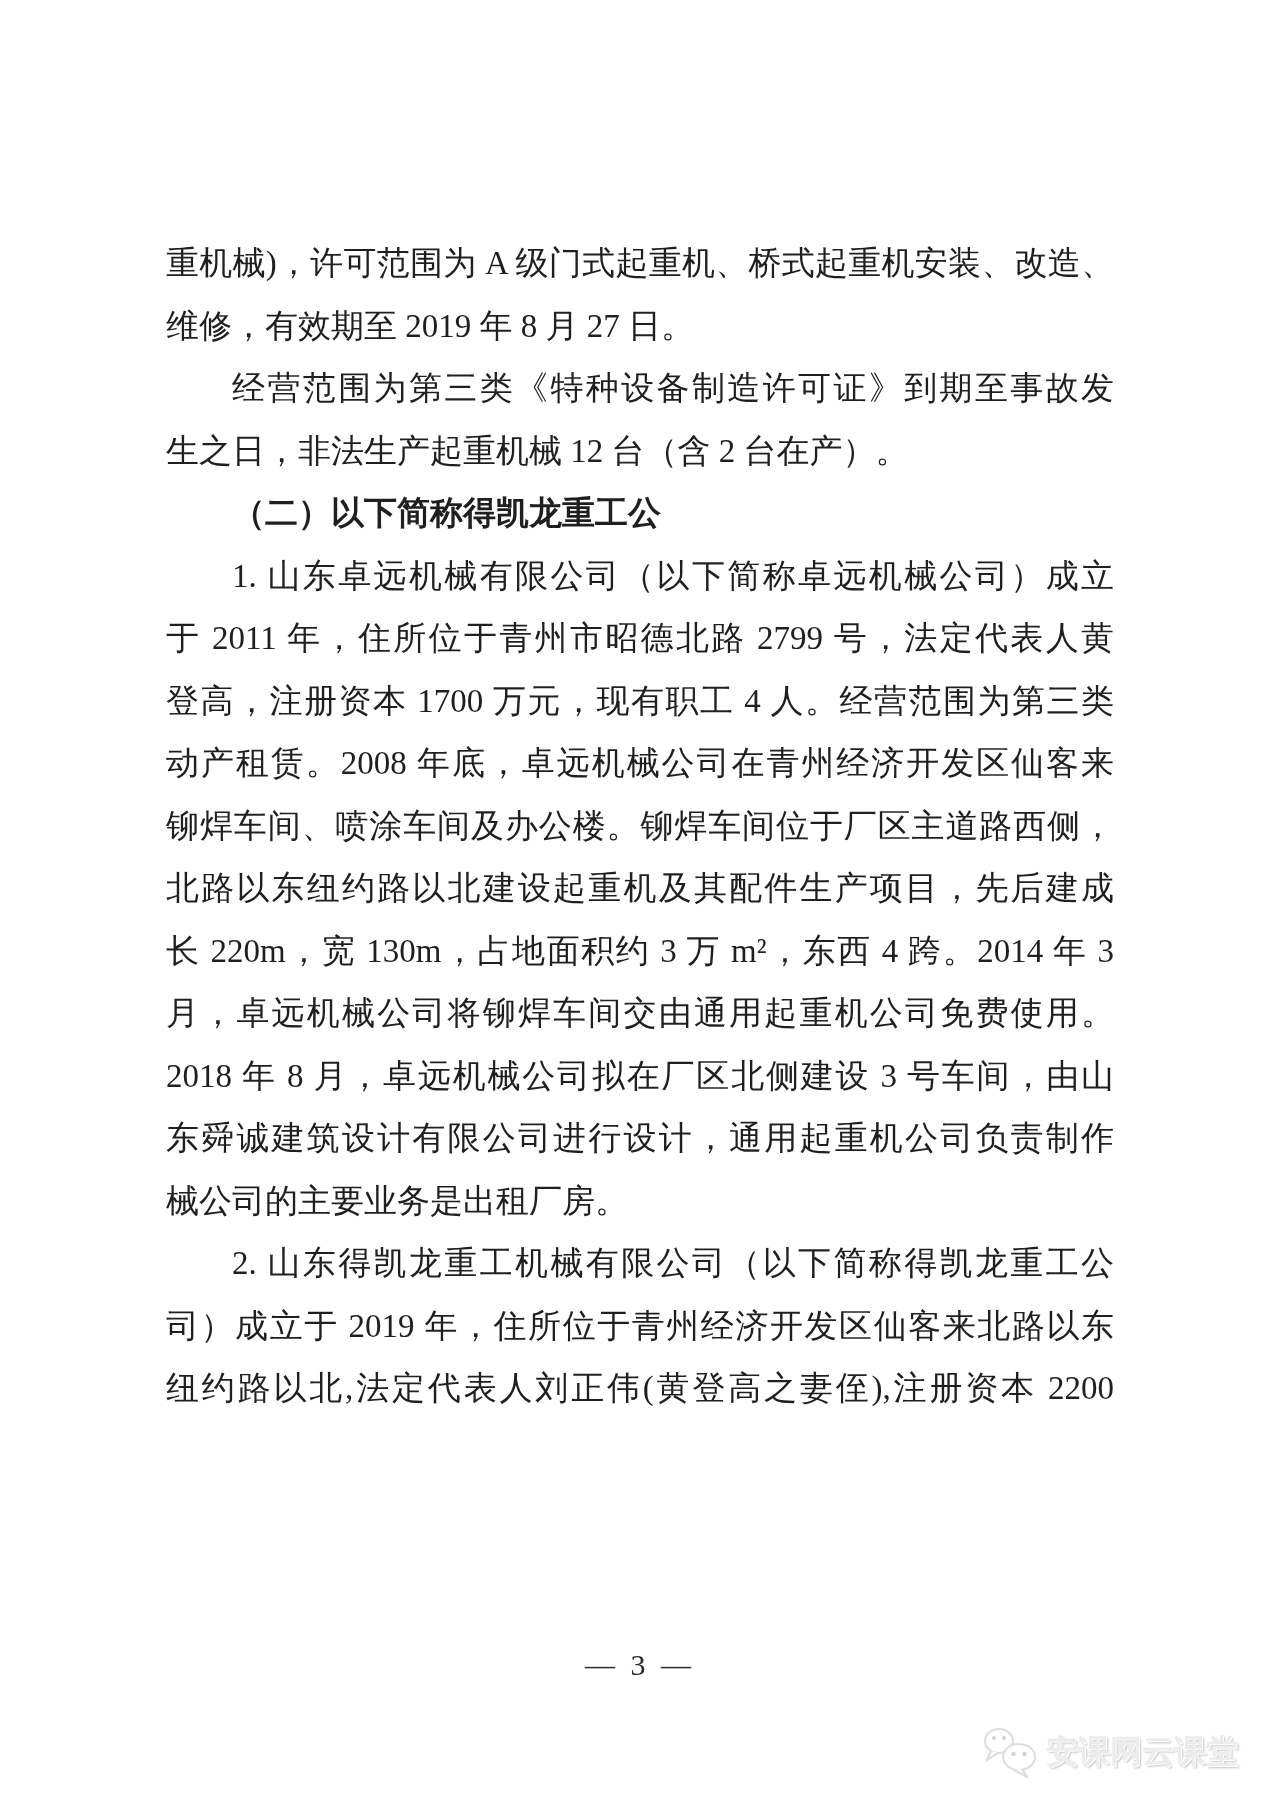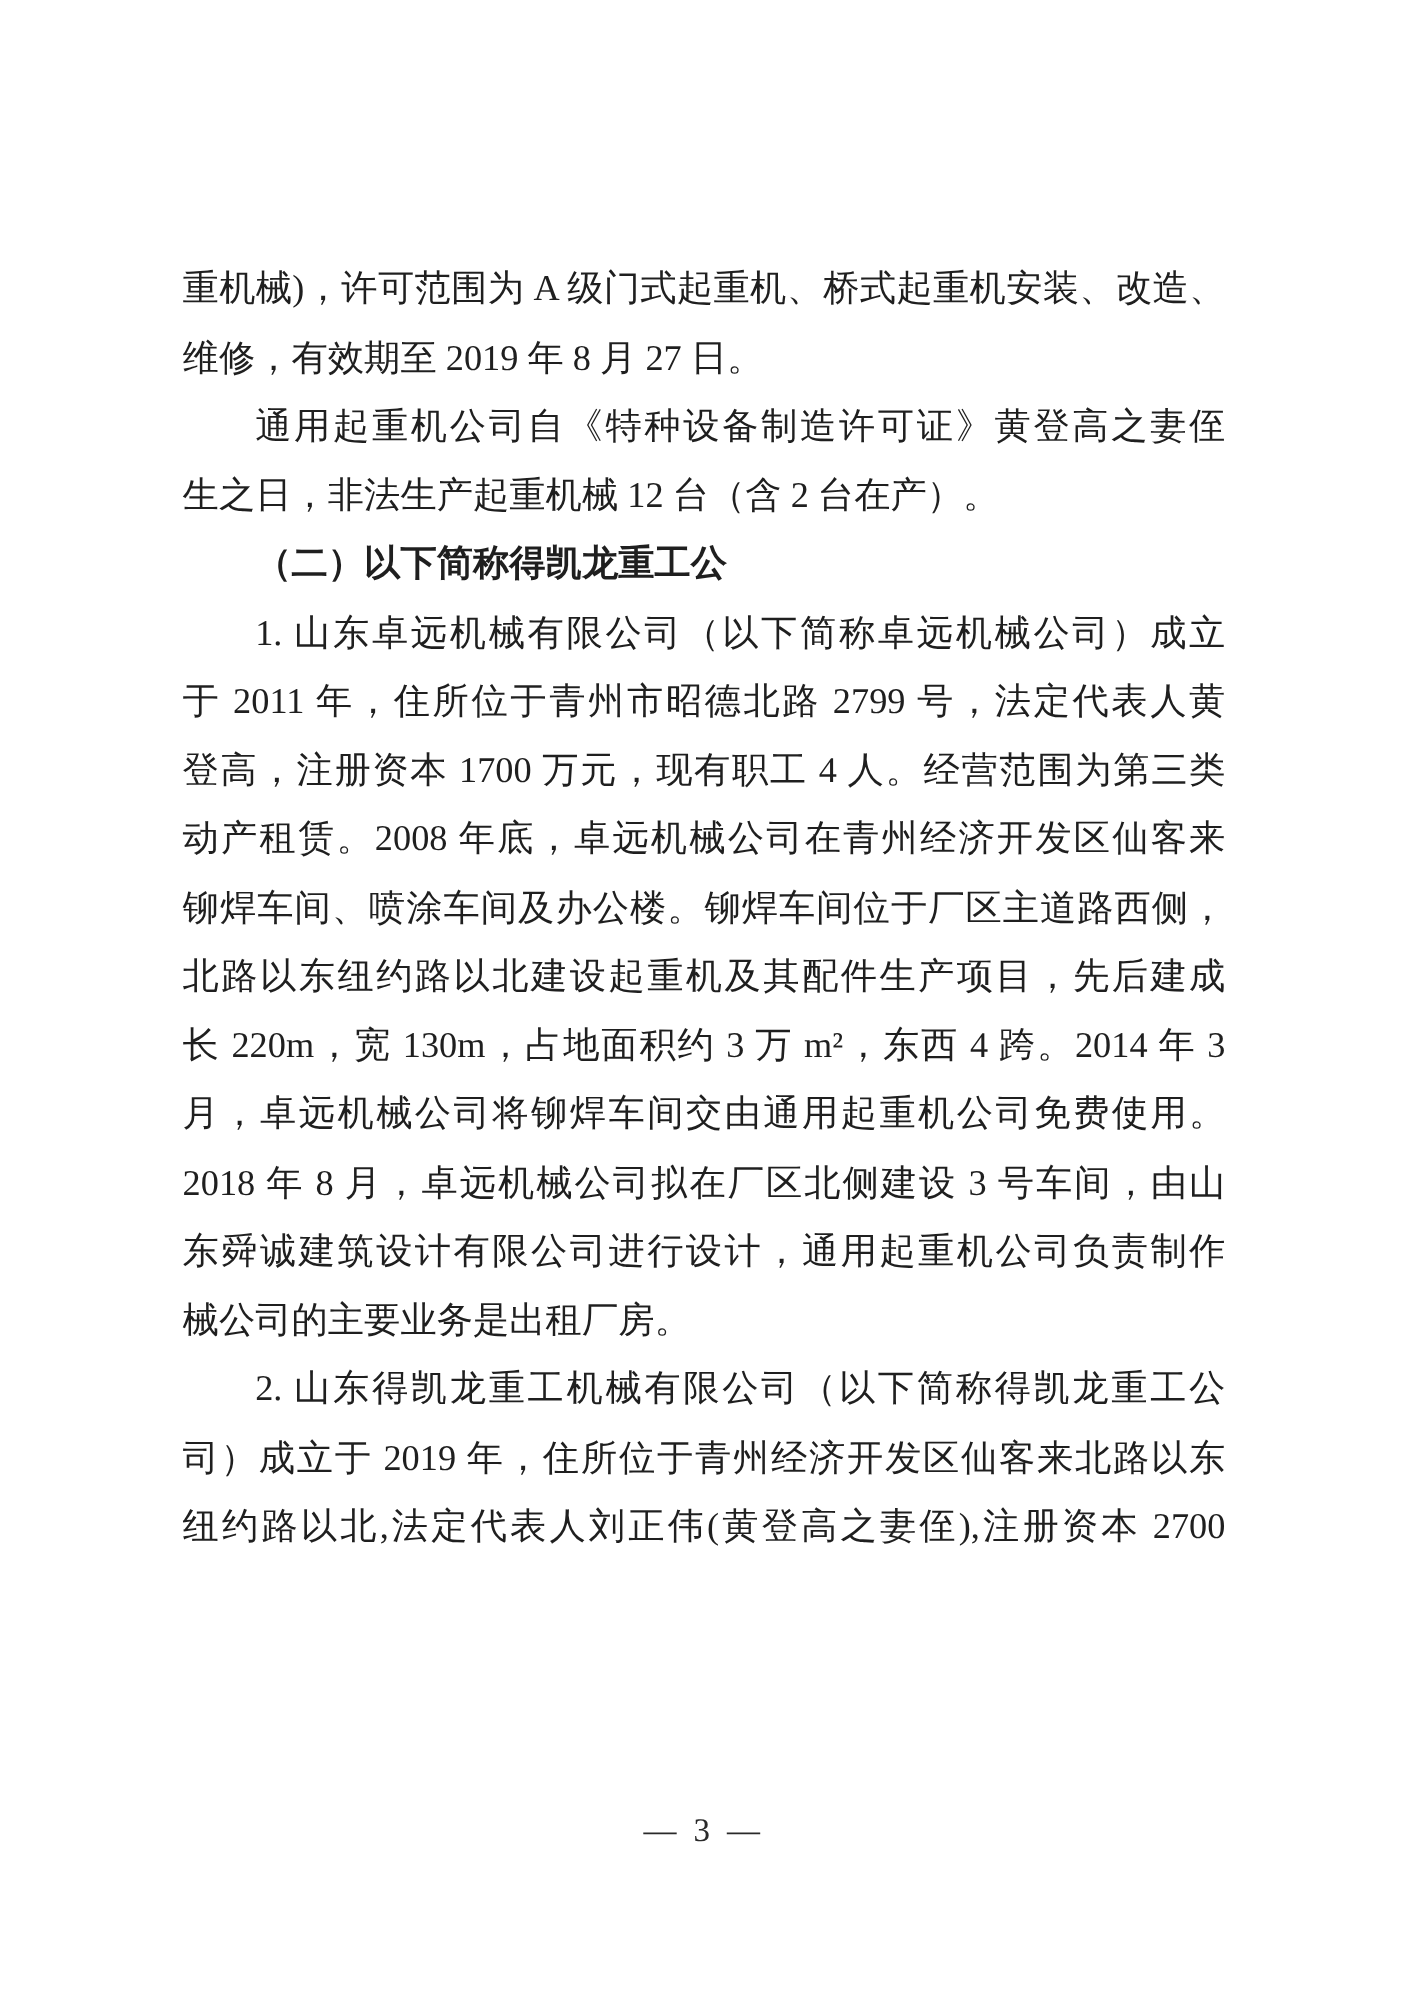--- a/index.html
+++ b/index.html
@@ -66,35 +66,52 @@
   .watermark-icon { display: block; }
 </style>
 </head>
 <body>
 
 <div class="page">
 
   <div class="text-block">
     <div class="line">重机械)，许可范围为 A 级门式起重机、桥式起重机安装、改造、</div>
     <div class="line para-end">维修，有效期至 2019 年 8 月 27 日。</div>
-    <div class="line indent">通用起重机公司自《特种设备制造许可证》黄登高之妻侄</div>
+    <div class="line indent">经营范围为第三类《特种设备制造许可证》到期至事故发</div>
     <div class="line para-end">生之日，非法生产起重机械 12 台（含 2 台在产）。</div>
     <div class="line indent heading para-end">（二）以下简称得凯龙重工公</div>
     <div class="line indent">1. 山东卓远机械有限公司（以下简称卓远机械公司）成立</div>
     <div class="line">于 2011 年，住所位于青州市昭德北路 2799 号，法定代表人黄</div>
     <div class="line">登高，注册资本 1700 万元，现有职工 4 人。经营范围为第三类</div>
     <div class="line">动产租赁。2008 年底，卓远机械公司在青州经济开发区仙客来</div>
     <div class="line">铆焊车间、喷涂车间及办公楼。铆焊车间位于厂区主道路西侧，</div>
     <div class="line">北路以东纽约路以北建设起重机及其配件生产项目，先后建成</div>
     <div class="line">长 220m，宽 130m，占地面积约 3 万 m²，东西 4 跨。2014 年 3</div>
     <div class="line">月，卓远机械公司将铆焊车间交由通用起重机公司免费使用。</div>
     <div class="line">2018 年 8 月，卓远机械公司拟在厂区北侧建设 3 号车间，由山</div>
     <div class="line">东舜诚建筑设计有限公司进行设计，通用起重机公司负责制作</div>
     <div class="line para-end">械公司的主要业务是出租厂房。</div>
     <div class="line indent">2. 山东得凯龙重工机械有限公司（以下简称得凯龙重工公</div>
     <div class="line">司）成立于 2019 年，住所位于青州经济开发区仙客来北路以东</div>
-    <div class="line">纽约路以北,法定代表人刘正伟(黄登高之妻侄),注册资本 2700</div>
+    <div class="line">纽约路以北,法定代表人刘正伟(黄登高之妻侄),注册资本 2200</div>
   </div>
 
   <div class="page-number">— 3 —</div>
 
+  <div class="watermark">
+    <svg class="watermark-icon" width="56" height="52" viewBox="0 0 56 52" xmlns="http://www.w3.org/2000/svg">
+      <g fill="none" stroke="#dcdcdc" stroke-width="2">
+        <ellipse cx="17" cy="15" rx="14" ry="12" fill="#ffffff"></ellipse>
+        <path d="M9 25 L5 34 L16 27" fill="#ffffff"></path>
+        <ellipse cx="37" cy="31" rx="16" ry="13" fill="#ffffff"></ellipse>
+        <path d="M40 43 L45 51 L32 44" fill="#ffffff"></path>
+      </g>
+      <g fill="#d2d2d2" stroke="none">
+        <circle cx="12" cy="12" r="2"></circle>
+        <circle cx="22" cy="12" r="2"></circle>
+        <circle cx="31.5" cy="28" r="2.2"></circle>
+        <circle cx="42.5" cy="28" r="2.2"></circle>
+      </g>
+    </svg>
+    <span class="watermark-label">安课网云课堂</span>
+  </div>
 
 </div>
 
 </body></html>

